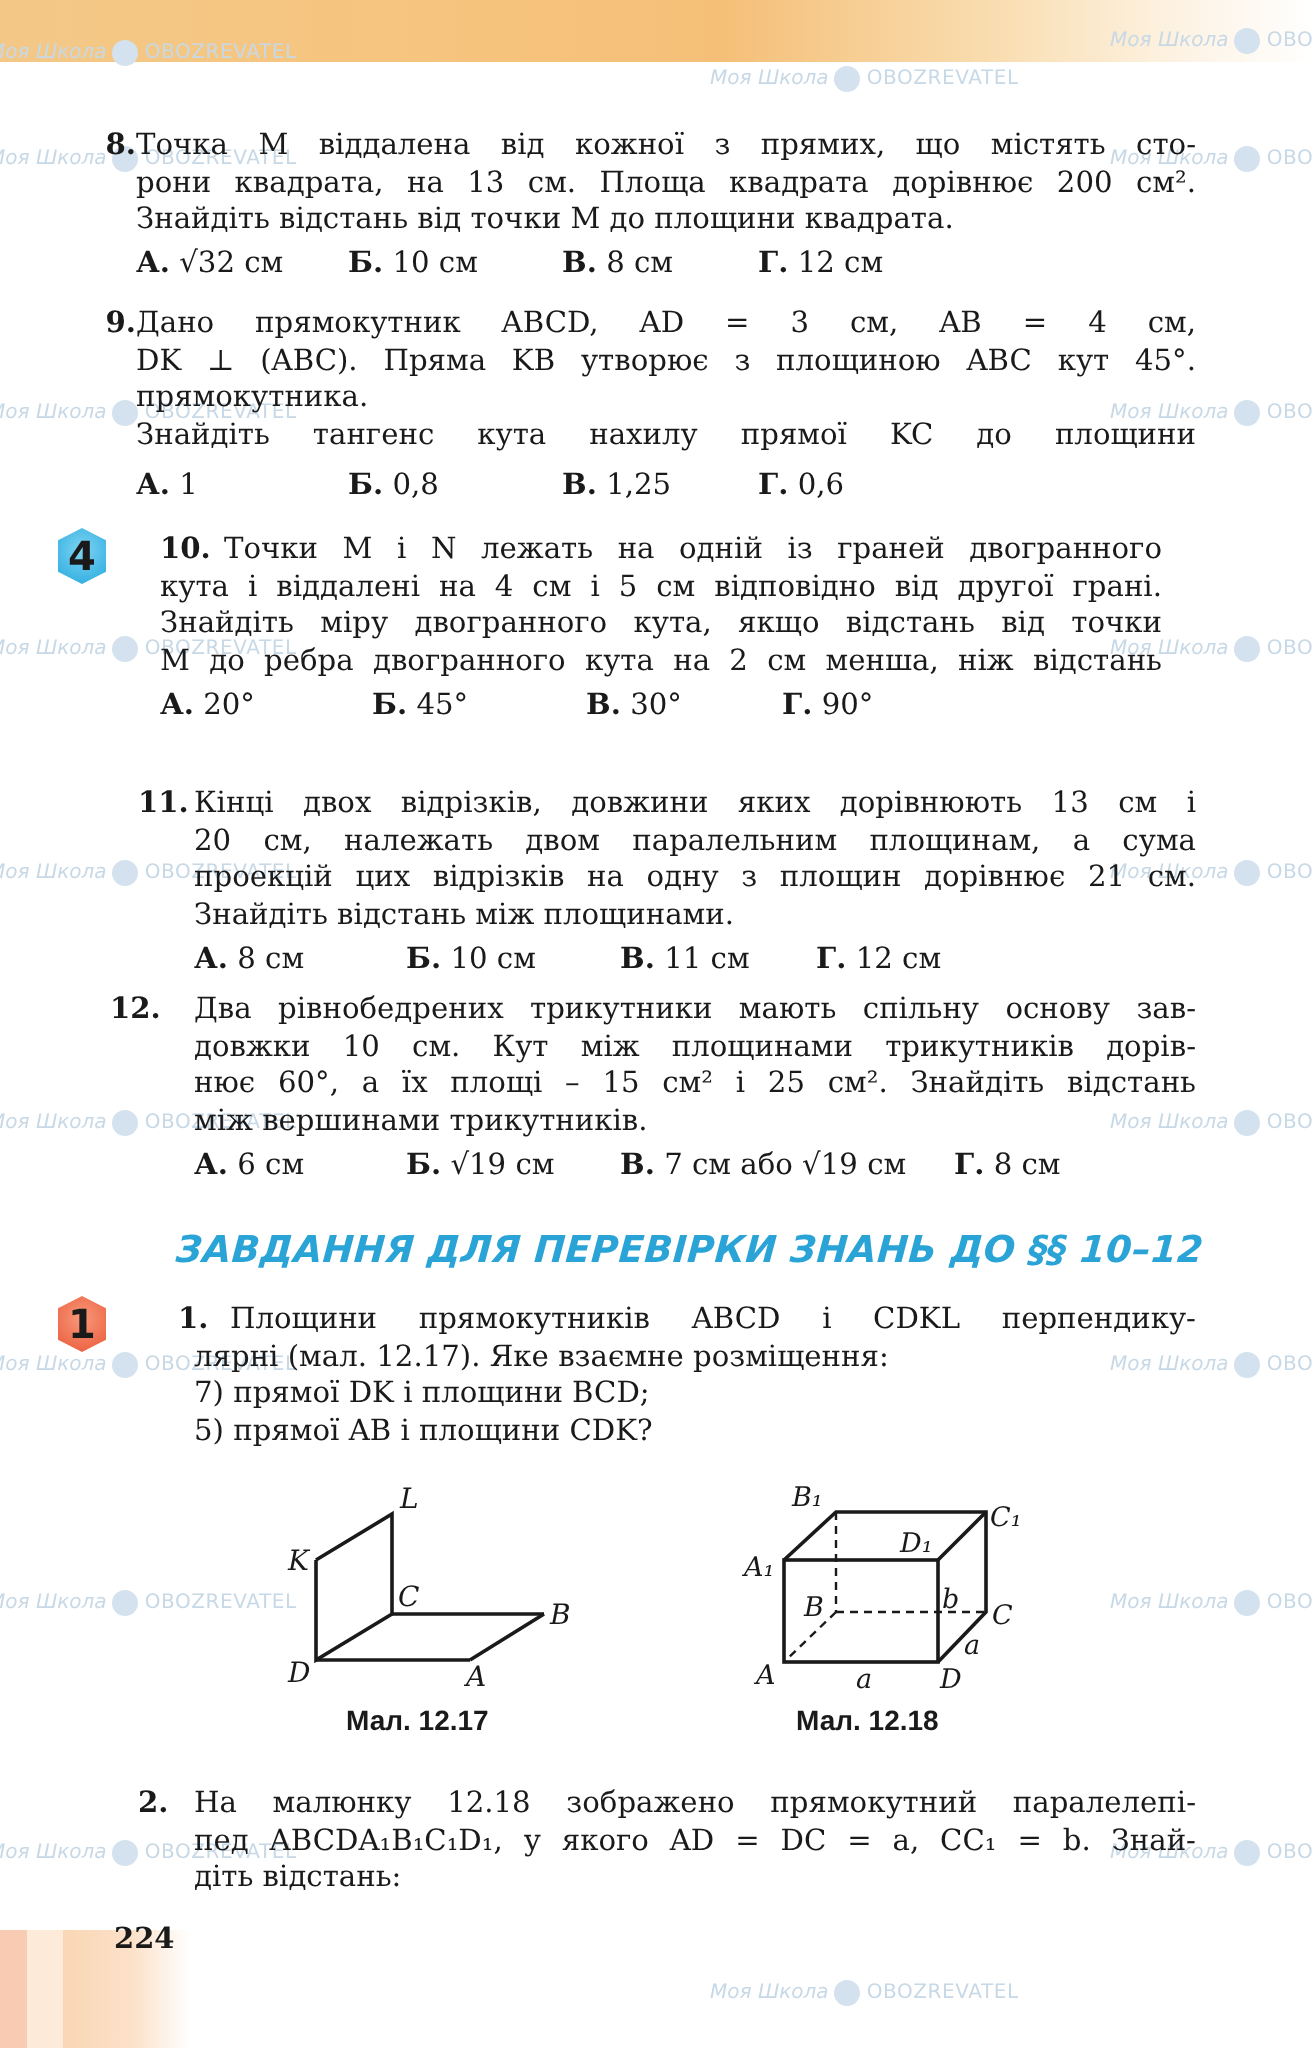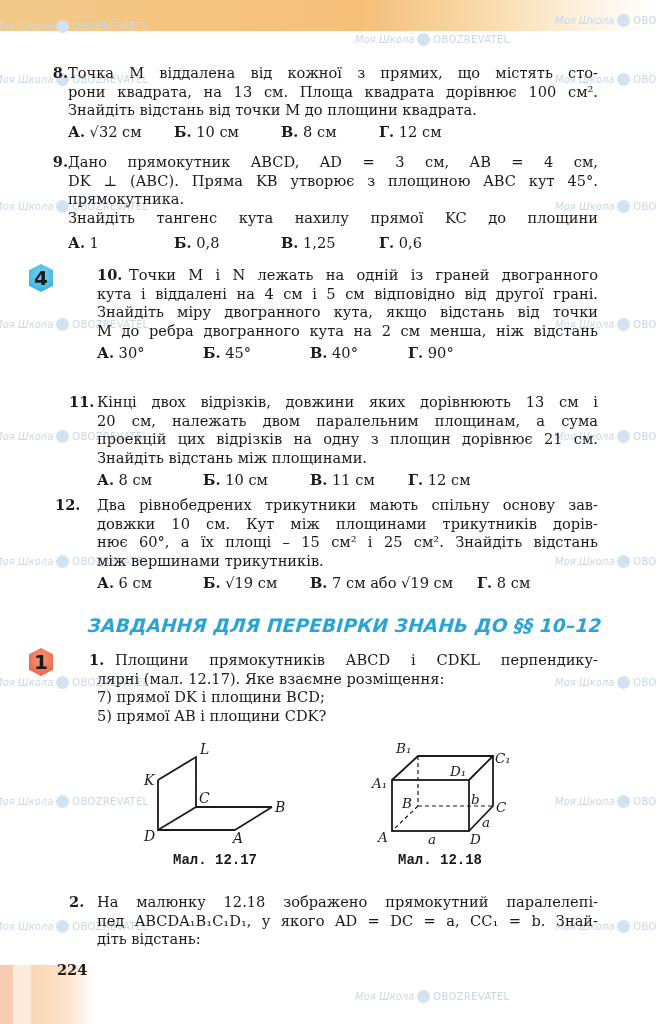--- a/index.html
+++ b/index.html
@@ -61,21 +61,21 @@
     font-family: "DejaVu Sans", sans-serif; font-weight: bold; font-style: italic;
     font-size: 18.5px; color: #2aa3d6; letter-spacing: 0.2px;
     transform: skewX(-4deg);
   }
 
   .figure {
     position: absolute;
   }
   .fig-caption {
     position: absolute; font-size: 14px; font-weight: bold; white-space: nowrap;
-    font-family: Liberation Mono, monospace;
+    font-family: Liberation Sans, sans-serif;
   }
   .page-number {
     position: absolute; left: 57px; top: 961px; font-size: 14.5px; font-weight: bold;
   }
 </style>
 </head>
 <body>
 
 <div class="top-band"></div>
 <div class="bottom-band"></div>
@@ -102,21 +102,21 @@
   <div class="watermark" style="left:555px;top:920px"><span>Моя Школа</span><span class="wm-circle"></span><span class="wm-brand">OBOZREVATEL</span></div>
   <div class="watermark" style="left:355px;top:990px"><span>Моя Школа</span><span class="wm-circle"></span><span class="wm-brand">OBOZREVATEL</span></div>
 </div>
 
 <div class="content">
 
   <div class="task" style="top:64px">
     <span class="num" style="left:0">8.</span>
     <div class="body">
       <span class="line">Точка M віддалена від кожної з прямих, що містять сто-</span>
-      <span class="line">рони квадрата, на 13 см. Площа квадрата дорівнює 100 см².</span>
+      <span class="line">рони квадрата, на 13 см. Площа квадрата дорівнює 200 см².</span>
       <span class="line last">Знайдіть відстань від точки M до площини квадрата.</span>
     </div>
     <div class="options">
       <span class="opt" style="width:106px"><b>А.</b> <span>√32 см</span></span>
       <span class="opt" style="width:107px"><b>Б.</b> <span>10 см</span></span>
       <span class="opt" style="width:98px"><b>В.</b> <span>8 см</span></span>
       <span class="opt"><b>Г.</b> <span>12 см</span></span>
     </div>
   </div>
 
@@ -133,32 +133,32 @@
       <span class="opt" style="width:107px"><b>Б.</b> <span>0,8</span></span>
       <span class="opt" style="width:98px"><b>В.</b> <span>1,25</span></span>
       <span class="opt"><b>Г.</b> <span>0,6</span></span>
     </div>
   </div>
 
   <div class="level-badge badge-blue" style="left:29px;top:264px">
     <span>4</span>
   </div>
 
-  <div class="task" style="top:266px;left:97px;width:501px">
+  <div class="task" style="top:266px;left:80px;width:501px">
     <span class="num" style="left:0;position:absolute;transform:none;width:auto;">10.</span>
     <div class="body">
       <span class="line" style="padding-left:32px">Точки M і N лежать на одній із граней двогранного</span>
       <span class="line">кута і віддалені на 4 см і 5 см відповідно від другої грані.</span>
       <span class="line">Знайдіть міру двогранного кута, якщо відстань від точки</span>
       <span class="line">M до ребра двогранного кута на 2 см менша, ніж відстань</span>
     </div>
     <div class="options">
-      <span class="opt" style="width:106px"><b>А.</b> <span>30°</span></span>
+      <span class="opt" style="width:106px"><b>А.</b> <span>20°</span></span>
       <span class="opt" style="width:107px"><b>Б.</b> <span>45°</span></span>
-      <span class="opt" style="width:98px"><b>В.</b> <span>40°</span></span>
+      <span class="opt" style="width:98px"><b>В.</b> <span>30°</span></span>
       <span class="opt"><b>Г.</b> <span>90°</span></span>
     </div>
   </div>
 
   <div class="task" style="top:393px;left:97px;width:501px">
     <span class="num" style="left:-28px;transform:none;width:auto;">11.</span>
     <div class="body">
       <span class="line">Кінці двох відрізків, довжини яких дорівнюють 13 см і</span>
       <span class="line">20 см, належать двом паралельним площинам, а сума</span>
       <span class="line">проекцій цих відрізків на одну з площин дорівнює 21 см.</span>

